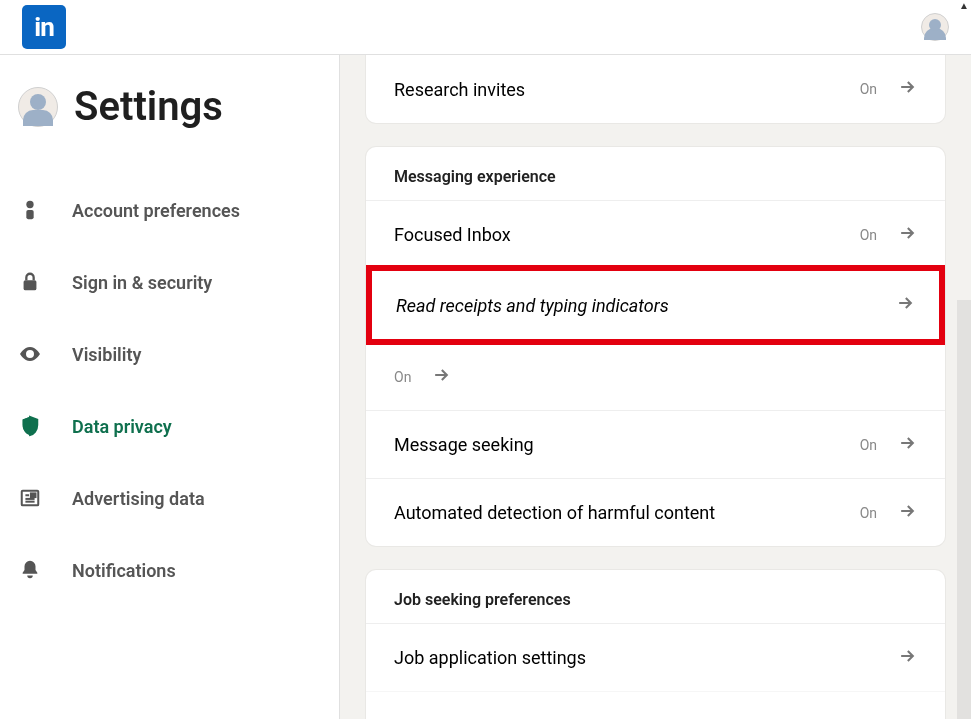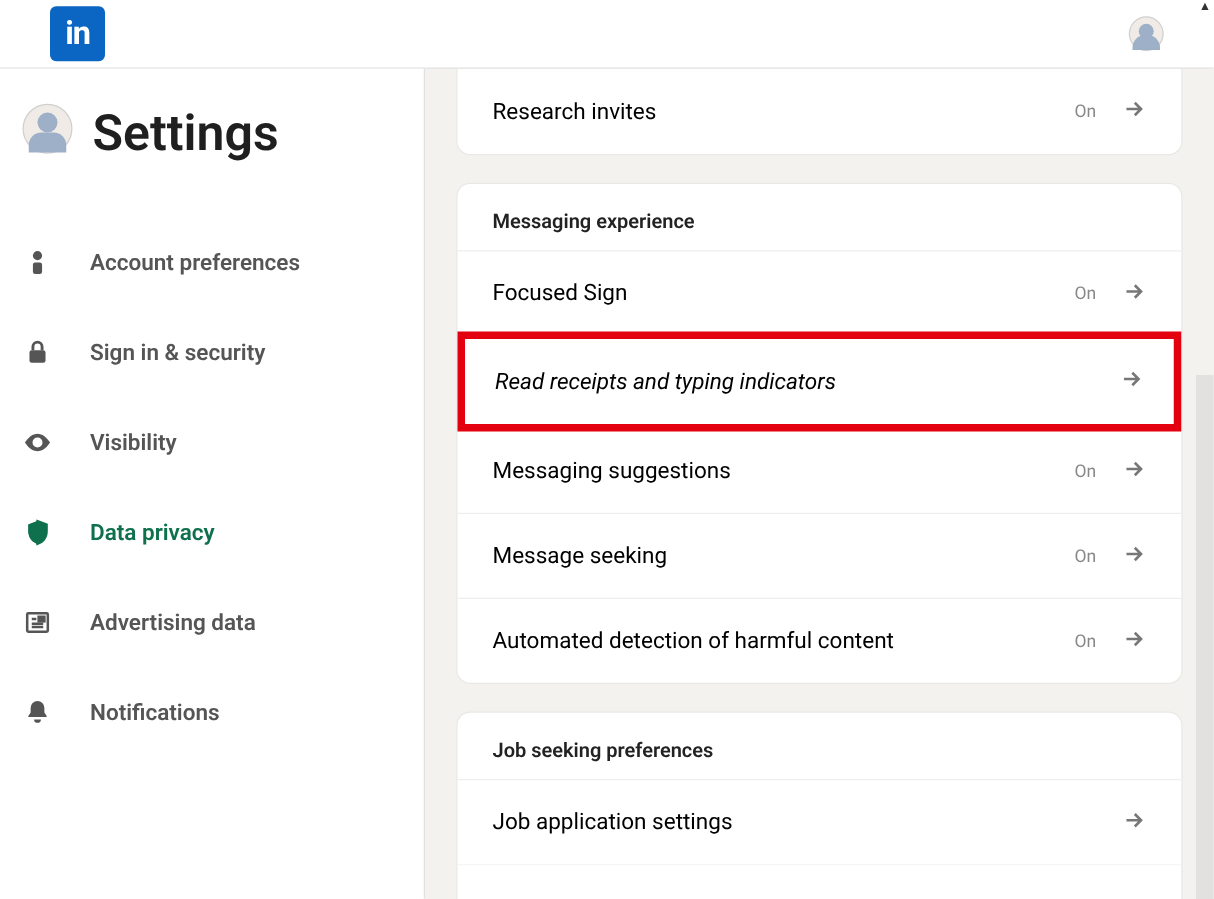--- a/index.html
+++ b/index.html
@@ -13,21 +13,21 @@
       width: 971px;
       height: 719px;
       overflow: hidden;
       position: relative;
     }
     .topbar {
       height: 55px;
       display: flex;
       align-items: center;
       justify-content: space-between;
-      padding: 0 40px;
+      padding: 0 22px;
       border-bottom: 1px solid #e0e0e0;
       background: #fff;
     }
     .logo-box {
       width: 44px;
       height: 44px;
       background: #0a66c2;
       border-radius: 5px;
       display: flex;
       align-items: center;
@@ -78,21 +78,21 @@
     }
     .main-col {
       flex: 1;
       background: #f3f2ef;
       padding-left: 26px;
       padding-right: 26px;
       overflow-y: auto;
     }
     .page-head {
       display: flex;
-      align-items: flex-start;
+      align-items: center;
       gap: 16px;
       padding: 28px 18px 12px 18px;
     }
     .page-head .avatar {
       width: 40px;
       height: 40px;
     }
     .page-head .avatar::after {
       width: 16px;
       height: 16px;
@@ -309,21 +309,21 @@
               </svg>
           </span>
         </div>
       </div>
     </div>
 
     <div class="section-card">
       <div class="section-title">Messaging experience</div>
 
       <div class="setting-row">
-        <span class="setting-label">Focused Sign</span>
+        <span class="setting-label">Focused Inbox</span>
         <div class="setting-right">
           <span class="setting-value">On</span>
           <span class="arrow"><svg width="20" height="20" viewBox="0 0 24 24" fill="none" stroke="currentColor" stroke-width="2.5">
                 <path d="M5 12h14M13 6l6 6-6 6"></path>
               </svg></span>
         </div>
       </div>
 
       <div class="highlight-box">
         <div class="setting-row">
@@ -331,21 +331,20 @@
           <div class="setting-right">
             <span class="setting-value"></span>
             <span class="arrow"><svg width="20" height="20" viewBox="0 0 24 24" fill="none" stroke="currentColor" stroke-width="2.5">
                   <path d="M5 12h14M13 6l6 6-6 6"></path>
                 </svg></span>
           </div>
         </div>
       </div>
 
       <div class="setting-row">
-        <span class="setting-label">Messaging suggestions</span>
         <div class="setting-right">
           <span class="setting-value">On</span>
           <span class="arrow"><svg width="20" height="20" viewBox="0 0 24 24" fill="none" stroke="currentColor" stroke-width="2.5">
                 <path d="M5 12h14M13 6l6 6-6 6"></path>
               </svg></span>
         </div>
       </div>
 
       <div class="setting-row">
         <span class="setting-label">Message seeking</span>

